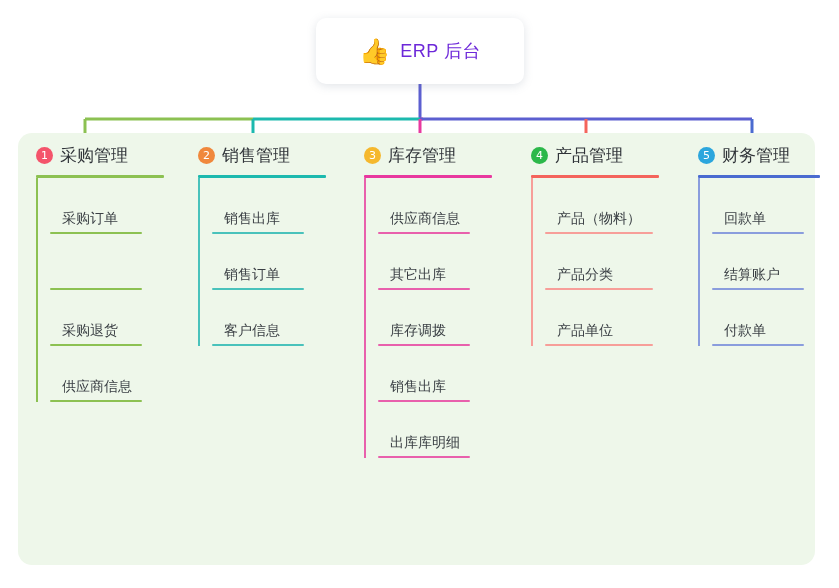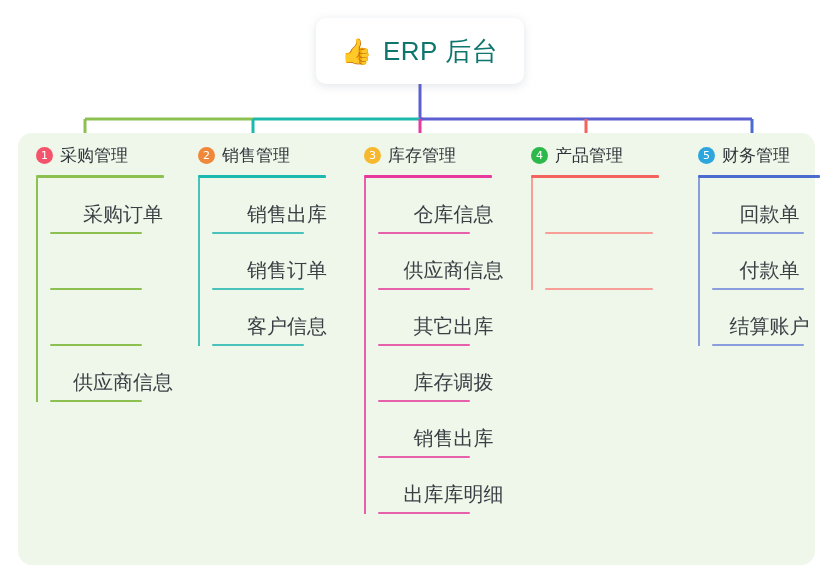--- a/index.html
+++ b/index.html
@@ -30,22 +30,22 @@
     justify-content: center;
     gap: 10px;
     box-sizing: border-box;
   }
   #root-emoji {
     font-size: 25px;
     line-height: 1;
     font-family: "DejaVu Sans", sans-serif;
   }
   #root-title {
-    font-size: 26px;
-    color: #0f766e;
+    font-size: 18px;
+    color: #6d28d9;
     letter-spacing: 0.5px;
     white-space: nowrap;
   }
 
   
   #connectors {
     position: absolute;
     left: 0;
     top: 0;
     width: 839px;
@@ -134,26 +134,25 @@
   }
   .leaf {
     position: relative;
     height: 56px;
     box-sizing: border-box;
     display: flex;
     flex-direction: column;
     justify-content: flex-end;
   }
   .leaf-label {
-    font-size: 20px;
+    font-size: 14px;
     color: #3a3f44;
     white-space: nowrap;
     padding-left: 12px;
     padding-bottom: 4px;
-    text-align: center;
   }
   .leaf-rule {
     height: 2px;
     border-radius: 1px;
   }
   .col-0 .leaf-rule { width: 92px; }
   .col-1 .leaf-rule { width: 92px; }
   .col-2 .leaf-rule { width: 92px; }
   .col-3 .leaf-rule { width: 108px; }
   .col-4 .leaf-rule { width: 92px; }
@@ -193,20 +192,21 @@
       <div class="leaf-list">
         <div class="spine" style="background: rgb(140, 193, 82);"></div>
         <div class="leaf">
           <div class="leaf-label">采购订单</div>
           <div class="leaf-rule" style="background: rgb(140, 193, 82);"></div>
         </div>
         <div class="leaf">
           <div class="leaf-rule" style="background: rgb(140, 193, 82);"></div>
         </div>
         <div class="leaf">
+          <div class="leaf-label">采购退货</div>
           <div class="leaf-rule" style="background: rgb(140, 193, 82);"></div>
         </div>
         <div class="leaf">
           <div class="leaf-label">供应商信息</div>
           <div class="leaf-rule" style="background: rgb(140, 193, 82);"></div>
         </div>
       </div>
     </div>
     <div class="column col-1">
       <div class="col-head">
@@ -232,24 +232,20 @@
     </div>
     <div class="column col-2">
       <div class="col-head">
         <span class="badge" style="background: rgb(245, 184, 46);">3</span>
         <span class="col-title">库存管理</span>
       </div>
       <div class="head-rule" style="background: rgb(232, 57, 159);"></div>
       <div class="leaf-list">
         <div class="spine" style="background: rgb(232, 96, 172);"></div>
         <div class="leaf">
-          <div class="leaf-label">仓库信息</div>
-          <div class="leaf-rule" style="background: rgb(232, 96, 172);"></div>
-        </div>
-        <div class="leaf">
           <div class="leaf-label">供应商信息</div>
           <div class="leaf-rule" style="background: rgb(232, 96, 172);"></div>
         </div>
         <div class="leaf">
           <div class="leaf-label">其它出库</div>
           <div class="leaf-rule" style="background: rgb(232, 96, 172);"></div>
         </div>
         <div class="leaf">
           <div class="leaf-label">库存调拨</div>
           <div class="leaf-rule" style="background: rgb(232, 96, 172);"></div>
@@ -266,42 +262,48 @@
     </div>
     <div class="column col-3">
       <div class="col-head">
         <span class="badge" style="background: rgb(44, 184, 74);">4</span>
         <span class="col-title">产品管理</span>
       </div>
       <div class="head-rule" style="background: rgb(244, 100, 92);"></div>
       <div class="leaf-list">
         <div class="spine" style="background: rgb(247, 158, 153);"></div>
         <div class="leaf">
+          <div class="leaf-label">产品（物料）</div>
           <div class="leaf-rule" style="background: rgb(247, 158, 153);"></div>
         </div>
         <div class="leaf">
+          <div class="leaf-label">产品分类</div>
+          <div class="leaf-rule" style="background: rgb(247, 158, 153);"></div>
+        </div>
+        <div class="leaf">
+          <div class="leaf-label">产品单位</div>
           <div class="leaf-rule" style="background: rgb(247, 158, 153);"></div>
         </div>
       </div>
     </div>
     <div class="column col-4">
       <div class="col-head">
         <span class="badge" style="background: rgb(44, 166, 221);">5</span>
         <span class="col-title">财务管理</span>
       </div>
       <div class="head-rule" style="background: rgb(74, 107, 208);"></div>
       <div class="leaf-list">
         <div class="spine" style="background: rgb(138, 157, 221);"></div>
         <div class="leaf">
           <div class="leaf-label">回款单</div>
           <div class="leaf-rule" style="background: rgb(138, 157, 221);"></div>
         </div>
         <div class="leaf">
+          <div class="leaf-label">结算账户</div>
+          <div class="leaf-rule" style="background: rgb(138, 157, 221);"></div>
+        </div>
+        <div class="leaf">
           <div class="leaf-label">付款单</div>
           <div class="leaf-rule" style="background: rgb(138, 157, 221);"></div>
         </div>
-        <div class="leaf">
-          <div class="leaf-label">结算账户</div>
-          <div class="leaf-rule" style="background: rgb(138, 157, 221);"></div>
-        </div>
       </div>
     </div>
   </div>
 
 </body></html>

